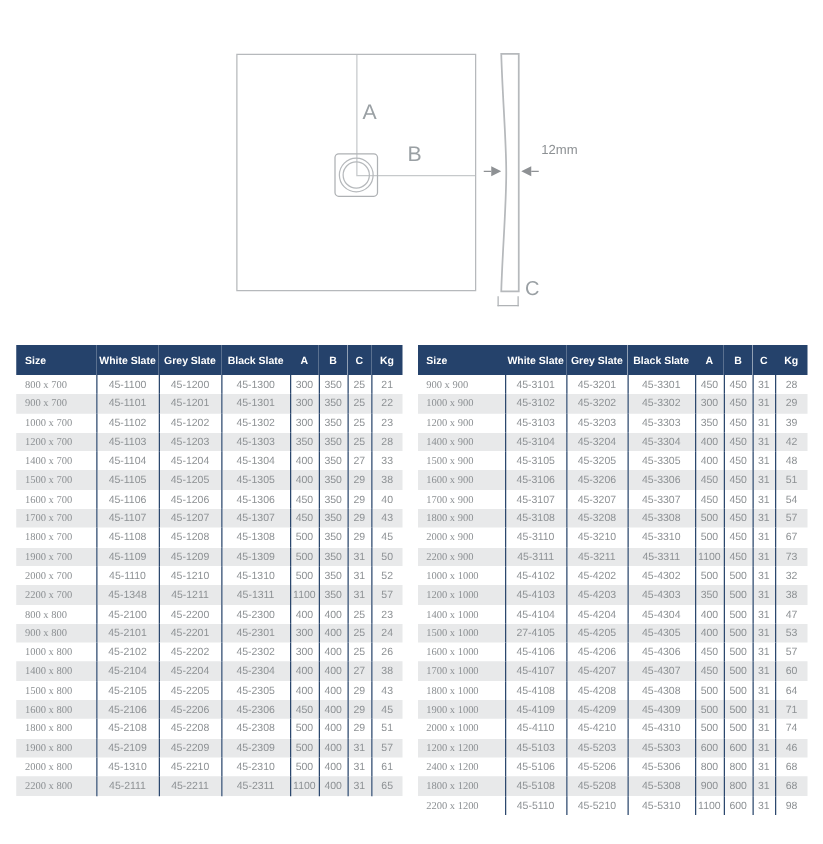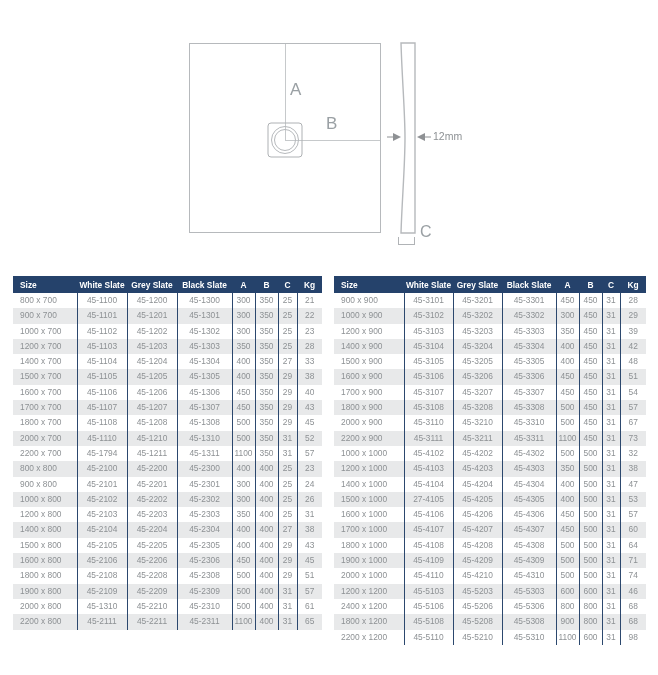--- a/index.html
+++ b/index.html
@@ -11,34 +11,34 @@
     border:1px solid #b6b9bc;background:#fff;}
   .dim-line-v{position:absolute;left:285px;top:44px;width:1px;height:96px;background:#c6c9cb;}
   .dim-line-h{position:absolute;left:285px;top:140px;width:95px;height:1px;background:#c6c9cb;}
   .dim-label{position:absolute;color:#9aa0a4;font-size:17px;line-height:1;}
   .lbl-a{left:290px;top:81px;}
   .lbl-b{left:326px;top:115px;}
   .lbl-c{left:420px;top:224px;font-size:16px;}
   .drain{position:absolute;left:266px;top:121px;}
   .profile{position:absolute;left:394px;top:40px;}
   .arrows{position:absolute;left:386px;top:130px;}
-  .thickness{position:absolute;left:433px;top:130px;color:#8d9194;font-size:10.5px;}
+  .thickness{position:absolute;left:433px;top:114px;color:#8d9194;font-size:10.5px;}
   .bracket{position:absolute;left:398px;top:237px;width:15px;height:7px;
     border-left:1px solid #b0b3b6;border-right:1px solid #b0b3b6;border-bottom:1px solid #b0b3b6;}
 
   
   table.spec{position:absolute;top:276px;border-collapse:collapse;table-layout:fixed;}
   #table-left{left:13px;width:309px;}
   #table-right{left:334px;width:312px;}
   table.spec th{background:#25426b;color:#ffffff;font-size:8.4px;font-weight:bold;
-    height:17px;padding:0 1px;text-align:center;white-space:nowrap;overflow:hidden;}
+    height:24px;padding:0 1px;text-align:center;white-space:nowrap;overflow:hidden;}
   table.spec th.size-col{text-align:left;padding-left:7px;}
   table.spec td{font-size:8.4px;color:#8d9194;text-align:center;height:15.3px;
     padding:0 1px;white-space:nowrap;overflow:hidden;line-height:15.3px;}
-  table.spec td.size-col{text-align:left;padding-left:7px;}
+  table.spec td.size-col{text-align:left;padding-left:7px;font-family:Liberation Serif, serif;}
   table.spec td + td{border-left:1px solid #2c486e;}
   table.spec tbody tr:nth-child(even){background:#e8e9ea;}
   table.spec tbody tr:nth-child(odd){background:#ffffff;}
 
   
   #table-left col:nth-child(1){width:64px;}
   #table-left col:nth-child(2){width:50px;}
   #table-left col:nth-child(3){width:50px;}
   #table-left col:nth-child(4){width:55px;}
   #table-left col:nth-child(5){width:23px;}
@@ -197,32 +197,42 @@
           <td class="size-col">1800 x 700</td>
           <td>45-1108</td>
           <td>45-1208</td>
           <td>45-1308</td>
           <td>500</td>
           <td>350</td>
           <td>29</td>
           <td>45</td>
         </tr>
         <tr>
+          <td class="size-col">1900 x 700</td>
+          <td>45-1109</td>
+          <td>45-1209</td>
+          <td>45-1309</td>
+          <td>500</td>
+          <td>350</td>
+          <td>31</td>
+          <td>50</td>
+        </tr>
+        <tr>
           <td class="size-col">2000 x 700</td>
           <td>45-1110</td>
           <td>45-1210</td>
           <td>45-1310</td>
           <td>500</td>
           <td>350</td>
           <td>31</td>
           <td>52</td>
         </tr>
         <tr>
           <td class="size-col">2200 x 700</td>
-          <td>45-1794</td>
+          <td>45-1348</td>
           <td>45-1211</td>
           <td>45-1311</td>
           <td>1100</td>
           <td>350</td>
           <td>31</td>
           <td>57</td>
         </tr>
         <tr>
           <td class="size-col">800 x 800</td>
           <td>45-2100</td>
@@ -245,30 +255,20 @@
         </tr>
         <tr>
           <td class="size-col">1000 x 800</td>
           <td>45-2102</td>
           <td>45-2202</td>
           <td>45-2302</td>
           <td>300</td>
           <td>400</td>
           <td>25</td>
           <td>26</td>
-        </tr>
-        <tr>
-          <td class="size-col">1200 x 800</td>
-          <td>45-2103</td>
-          <td>45-2203</td>
-          <td>45-2303</td>
-          <td>350</td>
-          <td>400</td>
-          <td>25</td>
-          <td>31</td>
         </tr>
         <tr>
           <td class="size-col">1400 x 800</td>
           <td>45-2104</td>
           <td>45-2204</td>
           <td>45-2304</td>
           <td>400</td>
           <td>400</td>
           <td>27</td>
           <td>38</td>

